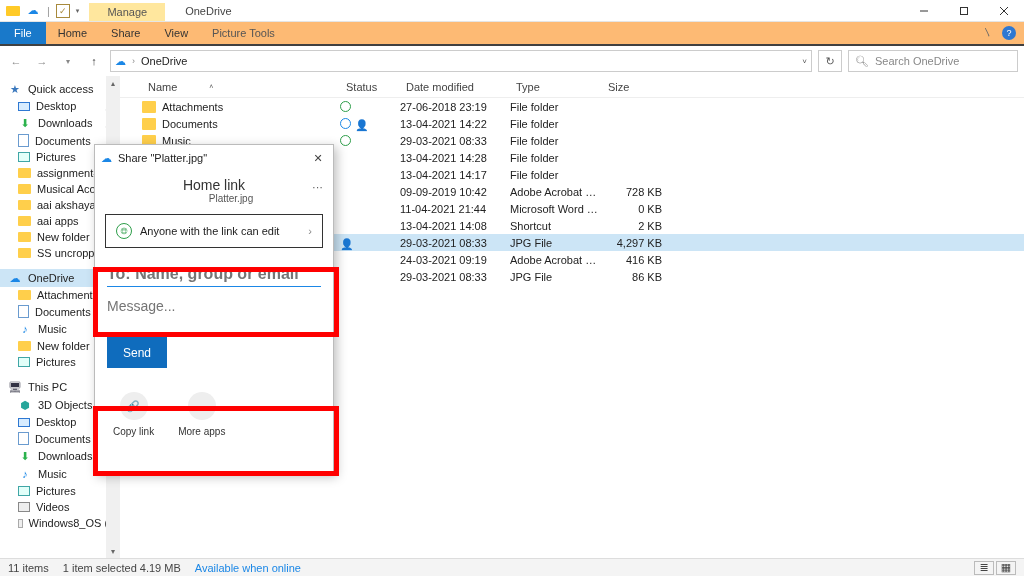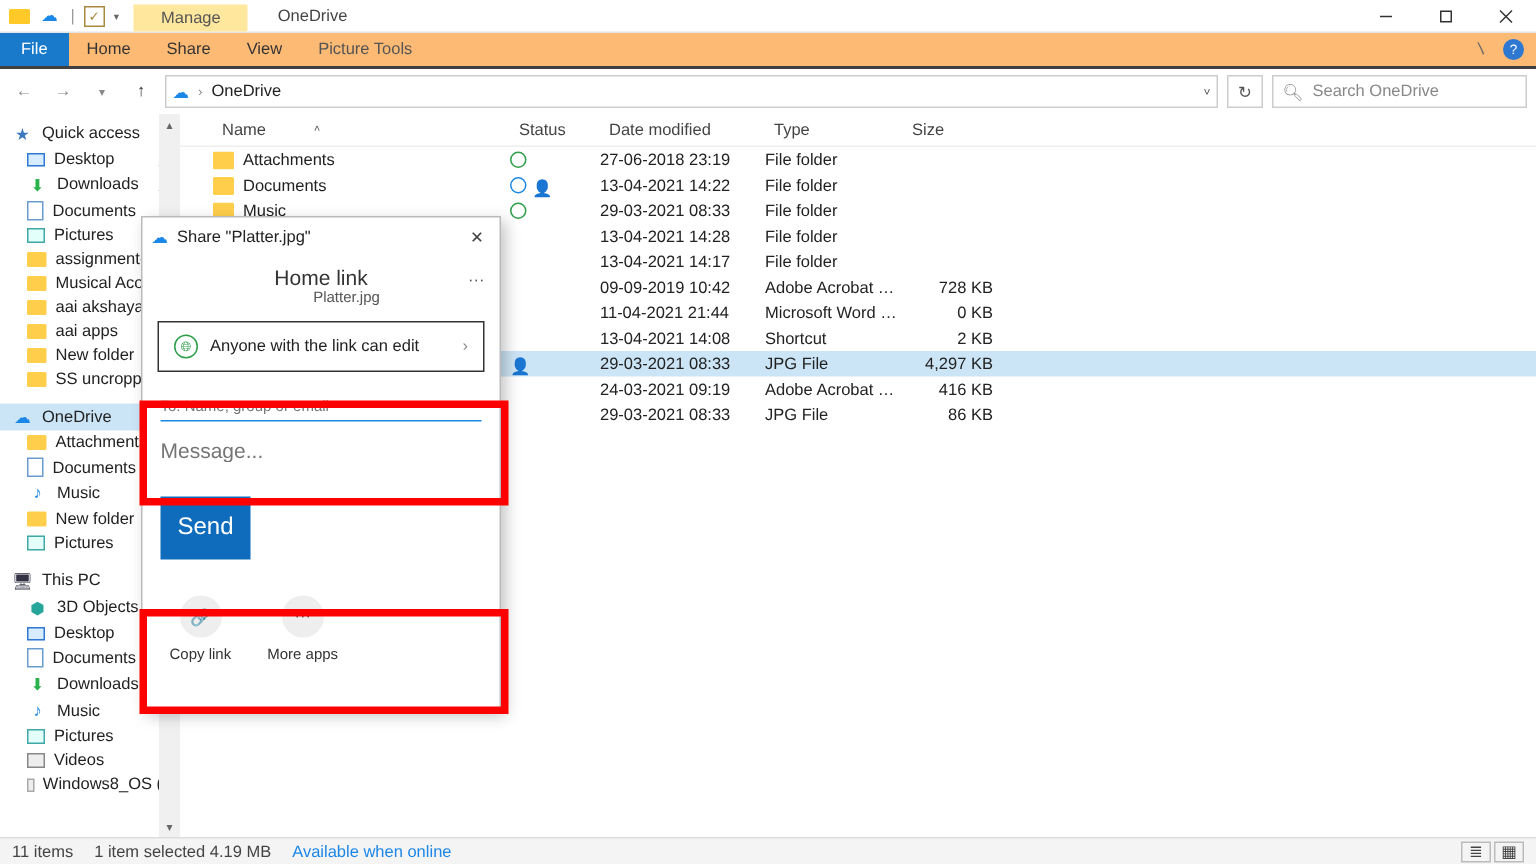--- a/index.html
+++ b/index.html
@@ -97,27 +97,27 @@
   .dlg-title { display:flex;align-items:center;gap:6px;padding:4px 6px;}
   .dlg-close { margin-left:auto;width:18px;height:18px;display:flex;align-items:center;justify-content:center;color:#444;}
   .dlg-head { text-align:center; padding: 6px 0 2px; position:relative;}
   .dlg-head h3 { font-size: 14px; font-weight: 400; color:#333;}
   .dlg-head .sub { font-size: 10px; color:#555;margin-left:34px;}
   .dlg-more { position:absolute; right:10px; top:10px; color:#555;}
   .perm-box { margin: 8px 10px 8px; border:1px solid #333; padding: 8px 10px; display:flex;align-items:center;gap:8px;}
   .perm-ic { width:16px;height:16px;border:1.5px solid #2e9e4a;border-radius:50%;display:flex;align-items:center;justify-content:center;color:#2e9e4a;font-size:9px;}
   .perm-chev { margin-left:auto; color:#888;}
   .to-field { margin: 6px 12px 0; border-bottom:1px solid #1b87e6; padding:3px 0;}
-  .to-field input { border:none;outline:none;width:100%;font-size:10px;color:#333;}
+  .to-field input { border:none;outline:none;width:100%;font-size:16px;color:#333;font-weight:bold;}
   .msg-field { margin: 8px 12px 0; padding:3px 0;}
   .msg-field input { border:none;outline:none;width:100%;font-size:14px;color:#555;}
   .send-btn { margin: 20px 12px 0; background:#1b6ec2;background:linear-gradient(#2b7de9,#1b6ec2);background:#1b77d4;background:#1b87e6;background:#1170c9;}
   .send-btn { background:#106ebe;}
   .send-btn { background:#1b6ec2;}
-  .send-btn { width:60px;height:42px;background:#0f6cbd;color:#fff;border:none;display:flex;align-items:center;justify-content:center;font-size:16px;}
+  .send-btn { width:60px;height:31px;background:#0f6cbd;color:#fff;border:none;display:flex;align-items:center;justify-content:center;font-size:12px;}
   .share-actions { margin-top: 24px; display:flex; gap: 24px; padding-left: 18px;}
   .share-action { display:flex;flex-direction:column;align-items:center;gap:6px;}
   .sa-circ { width:28px;height:28px;border-radius:50%;background:#eee;display:flex;align-items:center;justify-content:center;color:#555;}
   .sa-lbl { font-size:10px;color:#333;}
 
   
   .red-box { position:absolute; border:5px solid #ff0000; pointer-events:none;}
   .red1 { left: 93px; top: 267px; width: 246px; height: 70px;}
   .red2 { left: 93px; top: 406px; width: 246px; height: 70px;}
 

